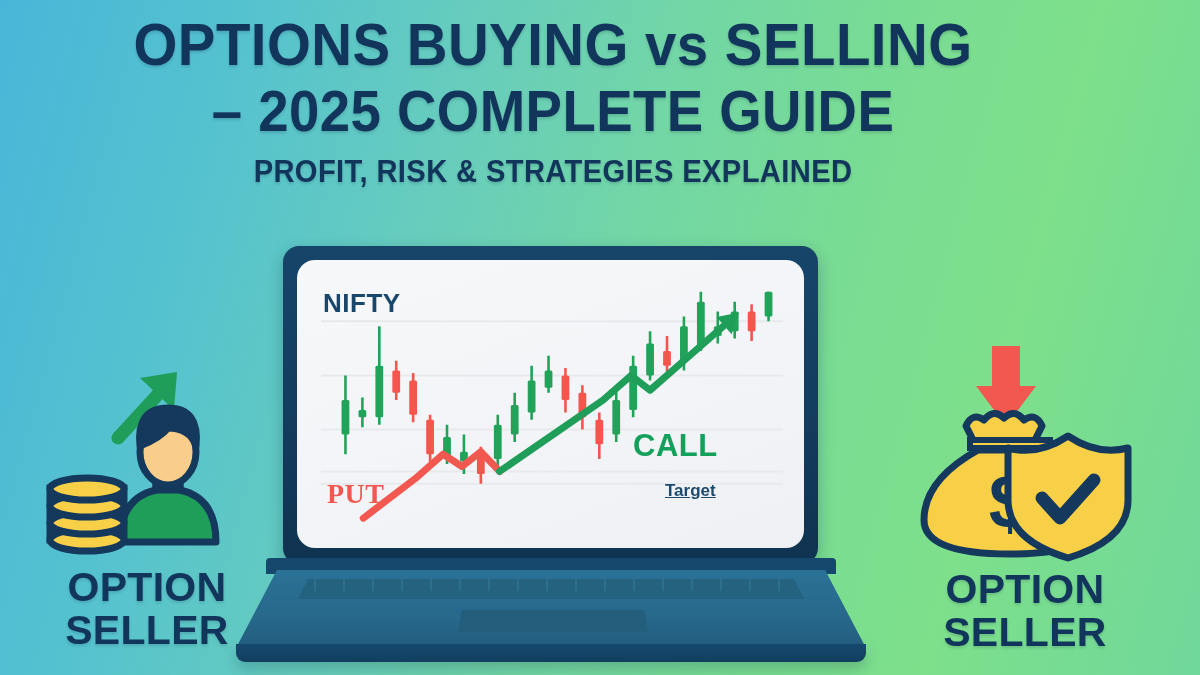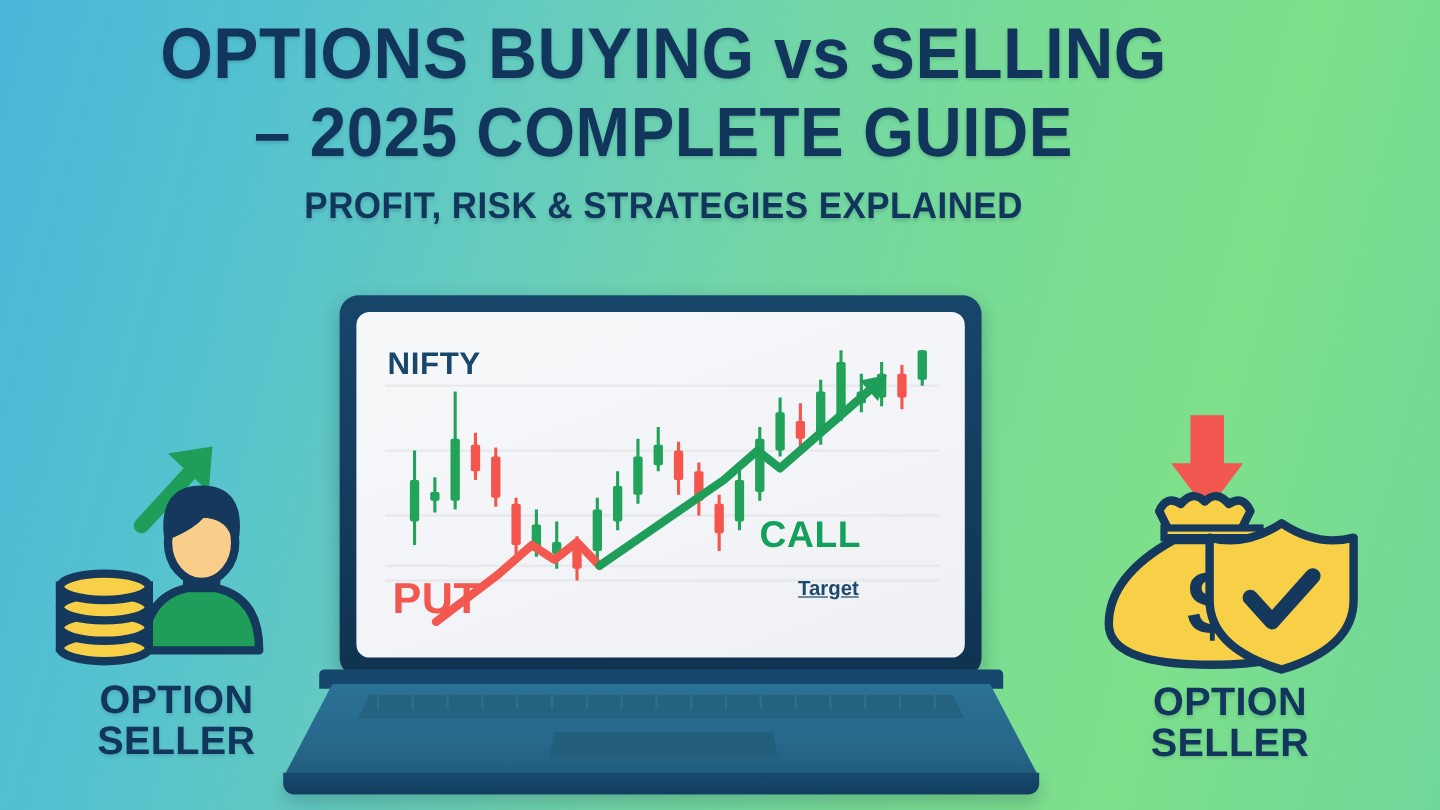--- a/index.html
+++ b/index.html
@@ -38,21 +38,21 @@
   #laptop{position:absolute;left:236px;top:246px;width:630px;height:420px;}
   .lid{
     position:absolute;left:47px;top:0;width:535px;height:318px;
     background:linear-gradient(180deg,#17456a 0%,#133c5d 55%,#0f3350 100%);
     border-radius:16px;
     box-shadow:0 6px 16px rgba(8,35,55,.28);
   }
   .screen{
     position:absolute;left:14px;top:14px;right:14px;bottom:16px;
     background:linear-gradient(160deg,#f7f8fa 0%,#f3f4f7 55%,#eef0f3 100%);
-    border-radius:11px;overflow:hidden;
+    border-radius:18px;overflow:hidden;
   }
   .hinge{
     position:absolute;left:30px;top:312px;width:570px;height:16px;
     background:#16476d;border-radius:4px 4px 0 0;
   }
   .base{
     position:absolute;left:0;top:324px;width:630px;height:78px;
     background:linear-gradient(180deg,#2b7296 0%,#27688b 60%,#235d7e 100%);
     clip-path:polygon(6.5% 0%, 93.5% 0%, 100% 100%, 0% 100%);
   }
@@ -70,30 +70,30 @@
   .foot{
     position:absolute;left:0;top:398px;width:630px;height:18px;
     background:linear-gradient(180deg,#16496e 0%,#123e5e 100%);
     border-radius:0 0 9px 9px;
     box-shadow:0 7px 14px rgba(10,40,60,.22);
   }
 
   
   .scr-lbl{position:absolute;font-weight:bold;}
   #lbl-nifty{left:26px;top:28px;font-size:26px;color:#19466b;letter-spacing:.5px;}
-  #lbl-put{left:30px;top:218px;font-size:36px;color:#f2584f;letter-spacing:.5px;}
+  #lbl-put{left:30px;top:218px;font-size:28px;color:#f2584f;letter-spacing:.5px;font-family:Liberation Serif, serif;}
   #lbl-call{left:336px;top:168px;font-size:31px;color:#13a05b;letter-spacing:.5px;text-align:center;}
   #lbl-target{left:368px;top:221px;font-size:17px;color:#1c4a6e;font-weight:bold;text-decoration:underline;}
 
   
   .side{position:absolute;width:250px;text-align:center;}
   #side-left{left:22px;top:330px;}
   #side-right{left:900px;top:332px;}
   .side-label{
-    margin-top:6px;color:#12355b;font-weight:bold;font-size:33px;line-height:1.04;
+    margin-top:6px;color:#12355b;font-weight:bold;font-size:41px;line-height:1.04;
     letter-spacing:.3px;text-shadow:0 2px 3px rgba(10,40,60,.16);
   }
   .icon-wrap{position:relative;height:230px;}
 </style>
 </head>
 <body>
 
 <div id="stage">
 
   <div class="headings">

